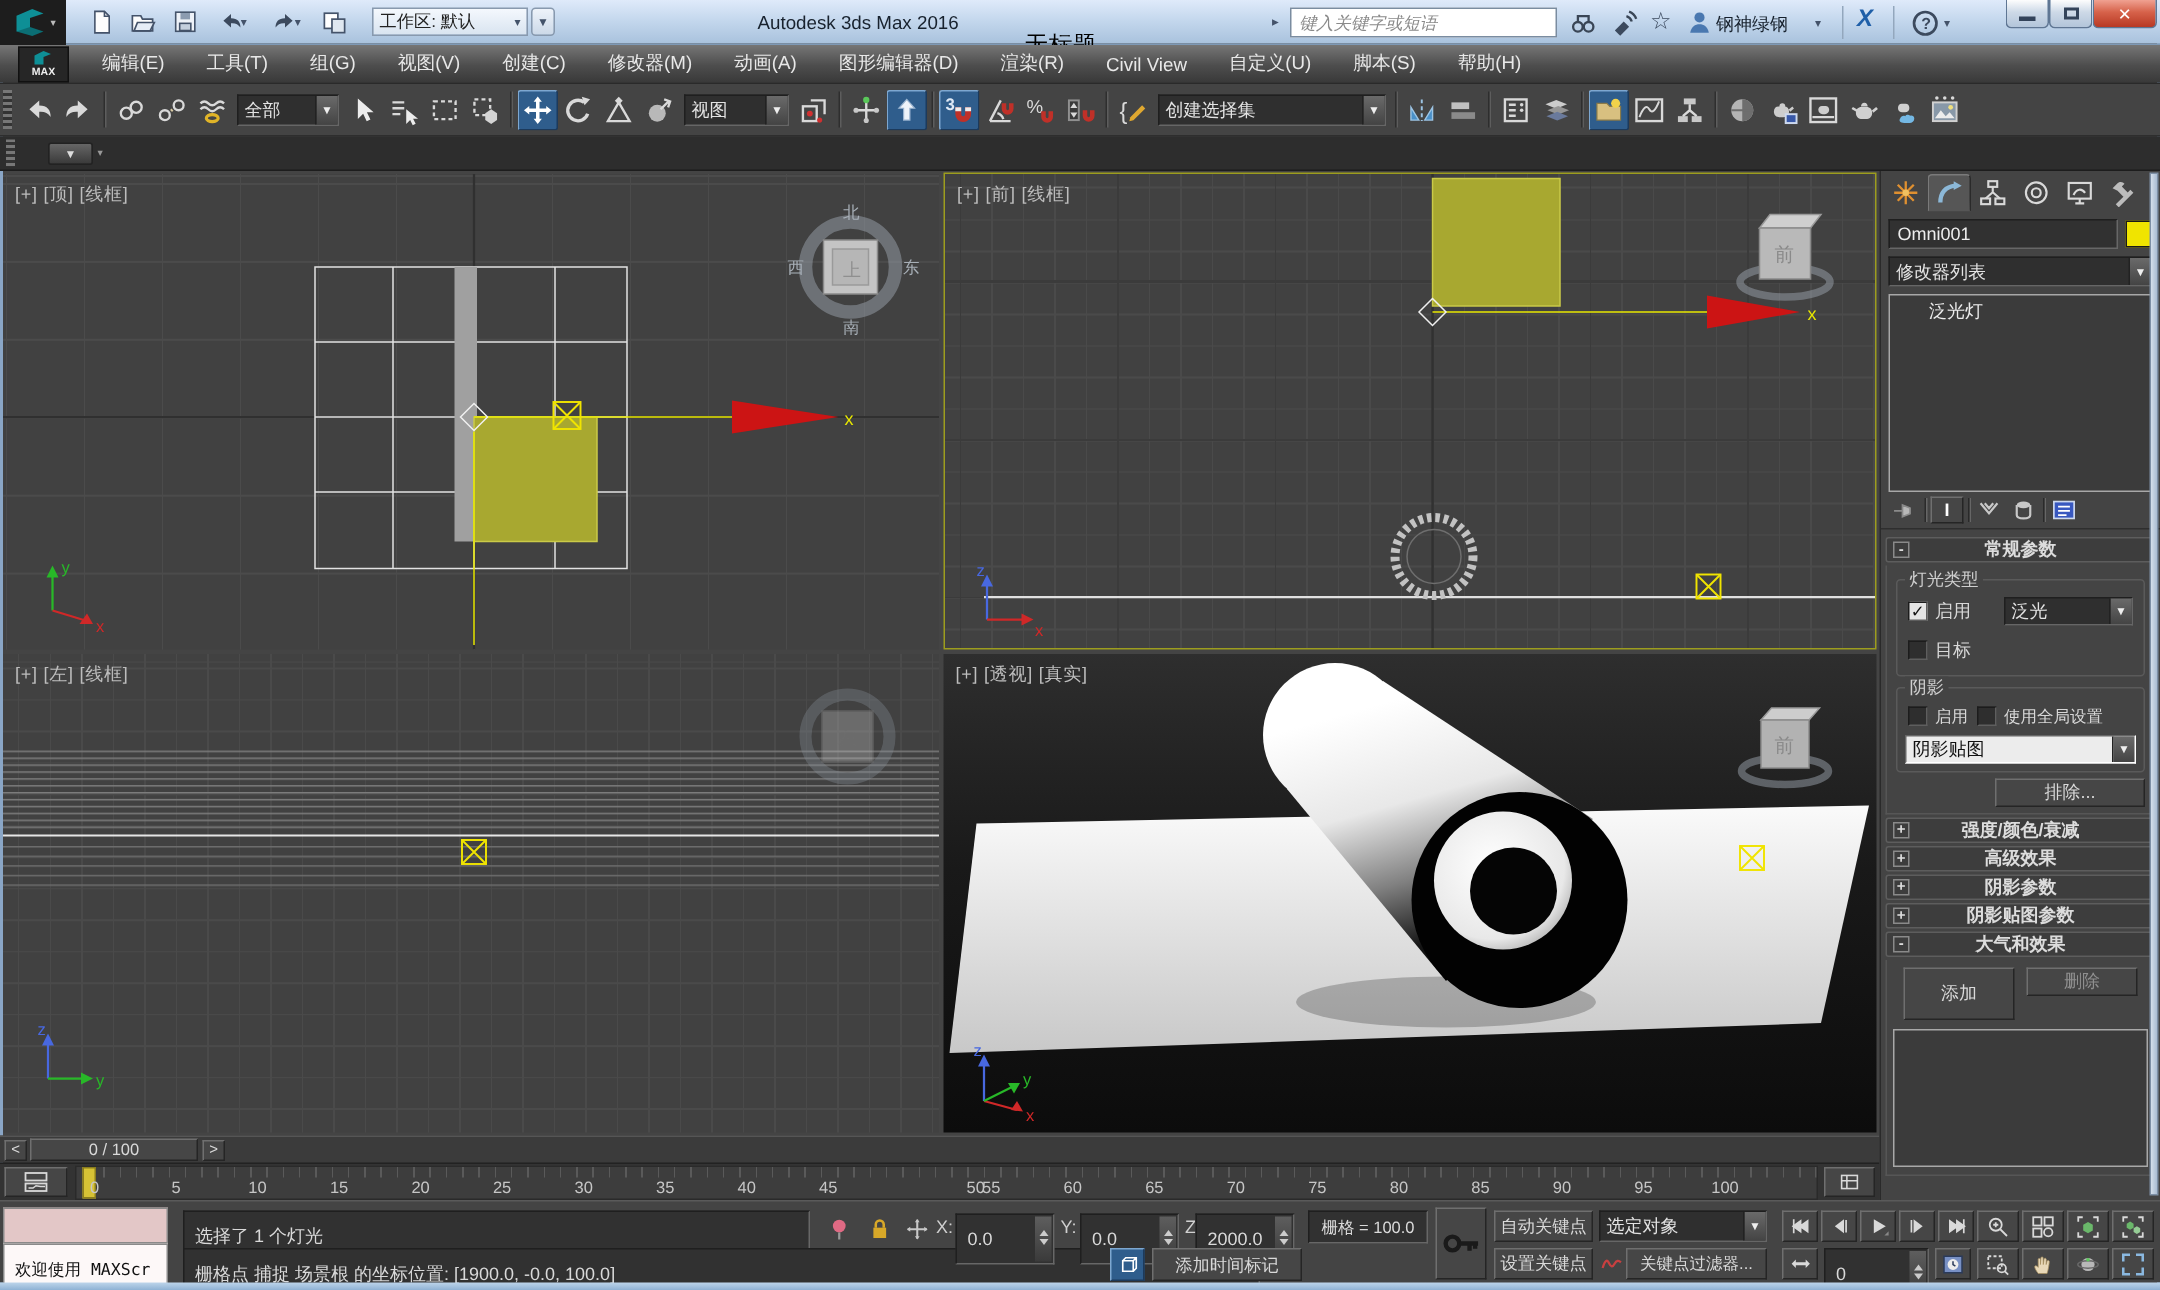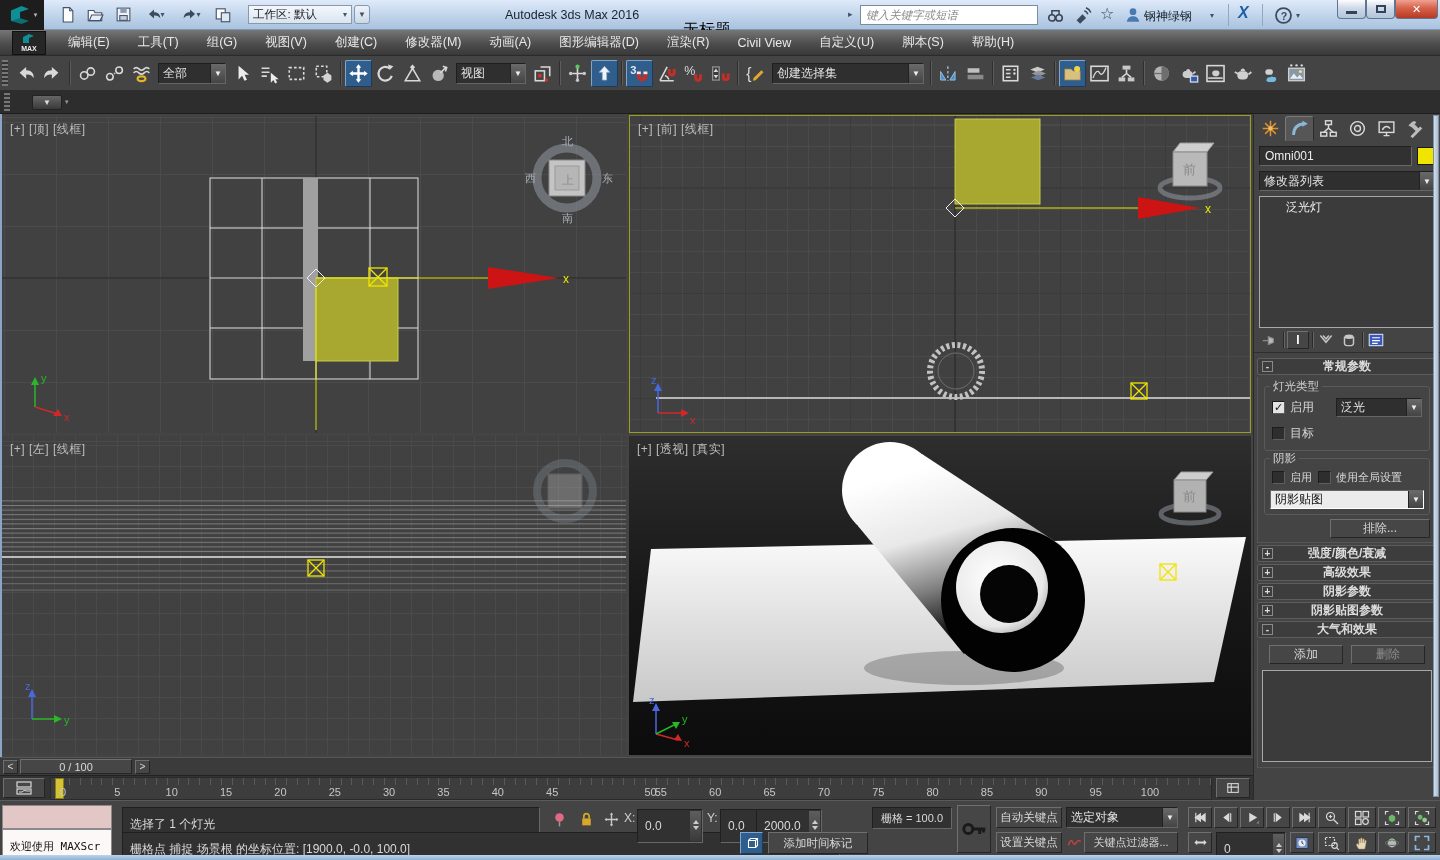--- a/index.html
+++ b/index.html
@@ -710,21 +710,21 @@
       <div class="abs inset sb-text" style="left: 637px; top: 8px; width: 66px; height: 20px; padding-right: 13px;">0.0<span class="spin">
           <i class="up"></i>
           <i class="dn"></i>
         </span></div>
       <div class="abs " style="left: 707px; top: 10px; width: 14px; height: 16px; color: rgb(208, 208, 208);">Y:</div>
       <div class="abs inset sb-text" style="left: 720px; top: 8px; width: 66px; height: 20px; padding-right: 13px;">0.0<span class="spin">
           <i class="up"></i>
           <i class="dn"></i>
         </span></div>
       <div class="abs " style="left: 790px; top: 10px; width: 14px; height: 16px; color: rgb(208, 208, 208);">Z:</div>
-      <div class="abs inset sb-text" style="left: 756px; top: 8px; width: 66px; height: 20px; padding-right: 13px;">2000.0<span class="spin">
+      <div class="abs inset sb-text" style="left: 797px; top: 8px; width: 66px; height: 20px; padding-right: 13px;">2000.0<span class="spin">
           <i class="up"></i>
           <i class="dn"></i>
         </span></div>
       <div class="abs inset sb-btn" style="left: 872px; top: 6px; width: 80px; height: 22px; font-size: 11px;">栅格 = 100.0</div>
       <div class="abs sb-btn active-blue t3" style="left: 740px; top: 31px; width: 23px; height: 22px;">
         <svg width="16" height="16" viewBox="0 0 16 16">
           <path d="M4.5 5.5h7v7h-7zM4.5 5.5l2-2h7v7l-2 2M13.5 3.5l-2 2" fill="none" stroke="#fff" stroke-width="1.1"></path>
         </svg>
       </div>
       <div class="abs sb-btn t3" style="left: 768px; top: 31px; width: 100px; height: 22px;">添加时间标记</div>
@@ -981,21 +981,21 @@
         <div class="rohead">
           <span class="pm">+</span>
           <span>阴影贴图参数</span>
         </div>
         <div class="rohead">
           <span class="pm">-</span>
           <span>大气和效果</span>
         </div>
         <div style="border-right: 1px solid rgb(86, 86, 86); border-bottom: 1px solid rgb(86, 86, 86); border-left: 1px solid rgb(86, 86, 86); border-image: initial; border-top: none; margin: 0px 3px; padding: 5px 4px;">
   <div style="display:flex;gap:8px;justify-content:center">
-    <div class="t3" style="width:74px;height:19px;display:flex;align-items:center;justify-content:center">添加</div>
+    <div class="t3" style="width:74px;height:35px;display:flex;align-items:center;justify-content:center">添加</div>
     <div class="t3" style="width:74px;height:19px;display:flex;align-items:center;justify-content:center;color:#8f8f8f">删除</div>
   </div>
   <div style="height:92px;background:#3b3b3b;border:1px solid #a8a8a8;margin-top:6px"></div>
         </div>
       </div>
     <div id="scrollstrip"></div>
   </div>
 
 </div>
 

